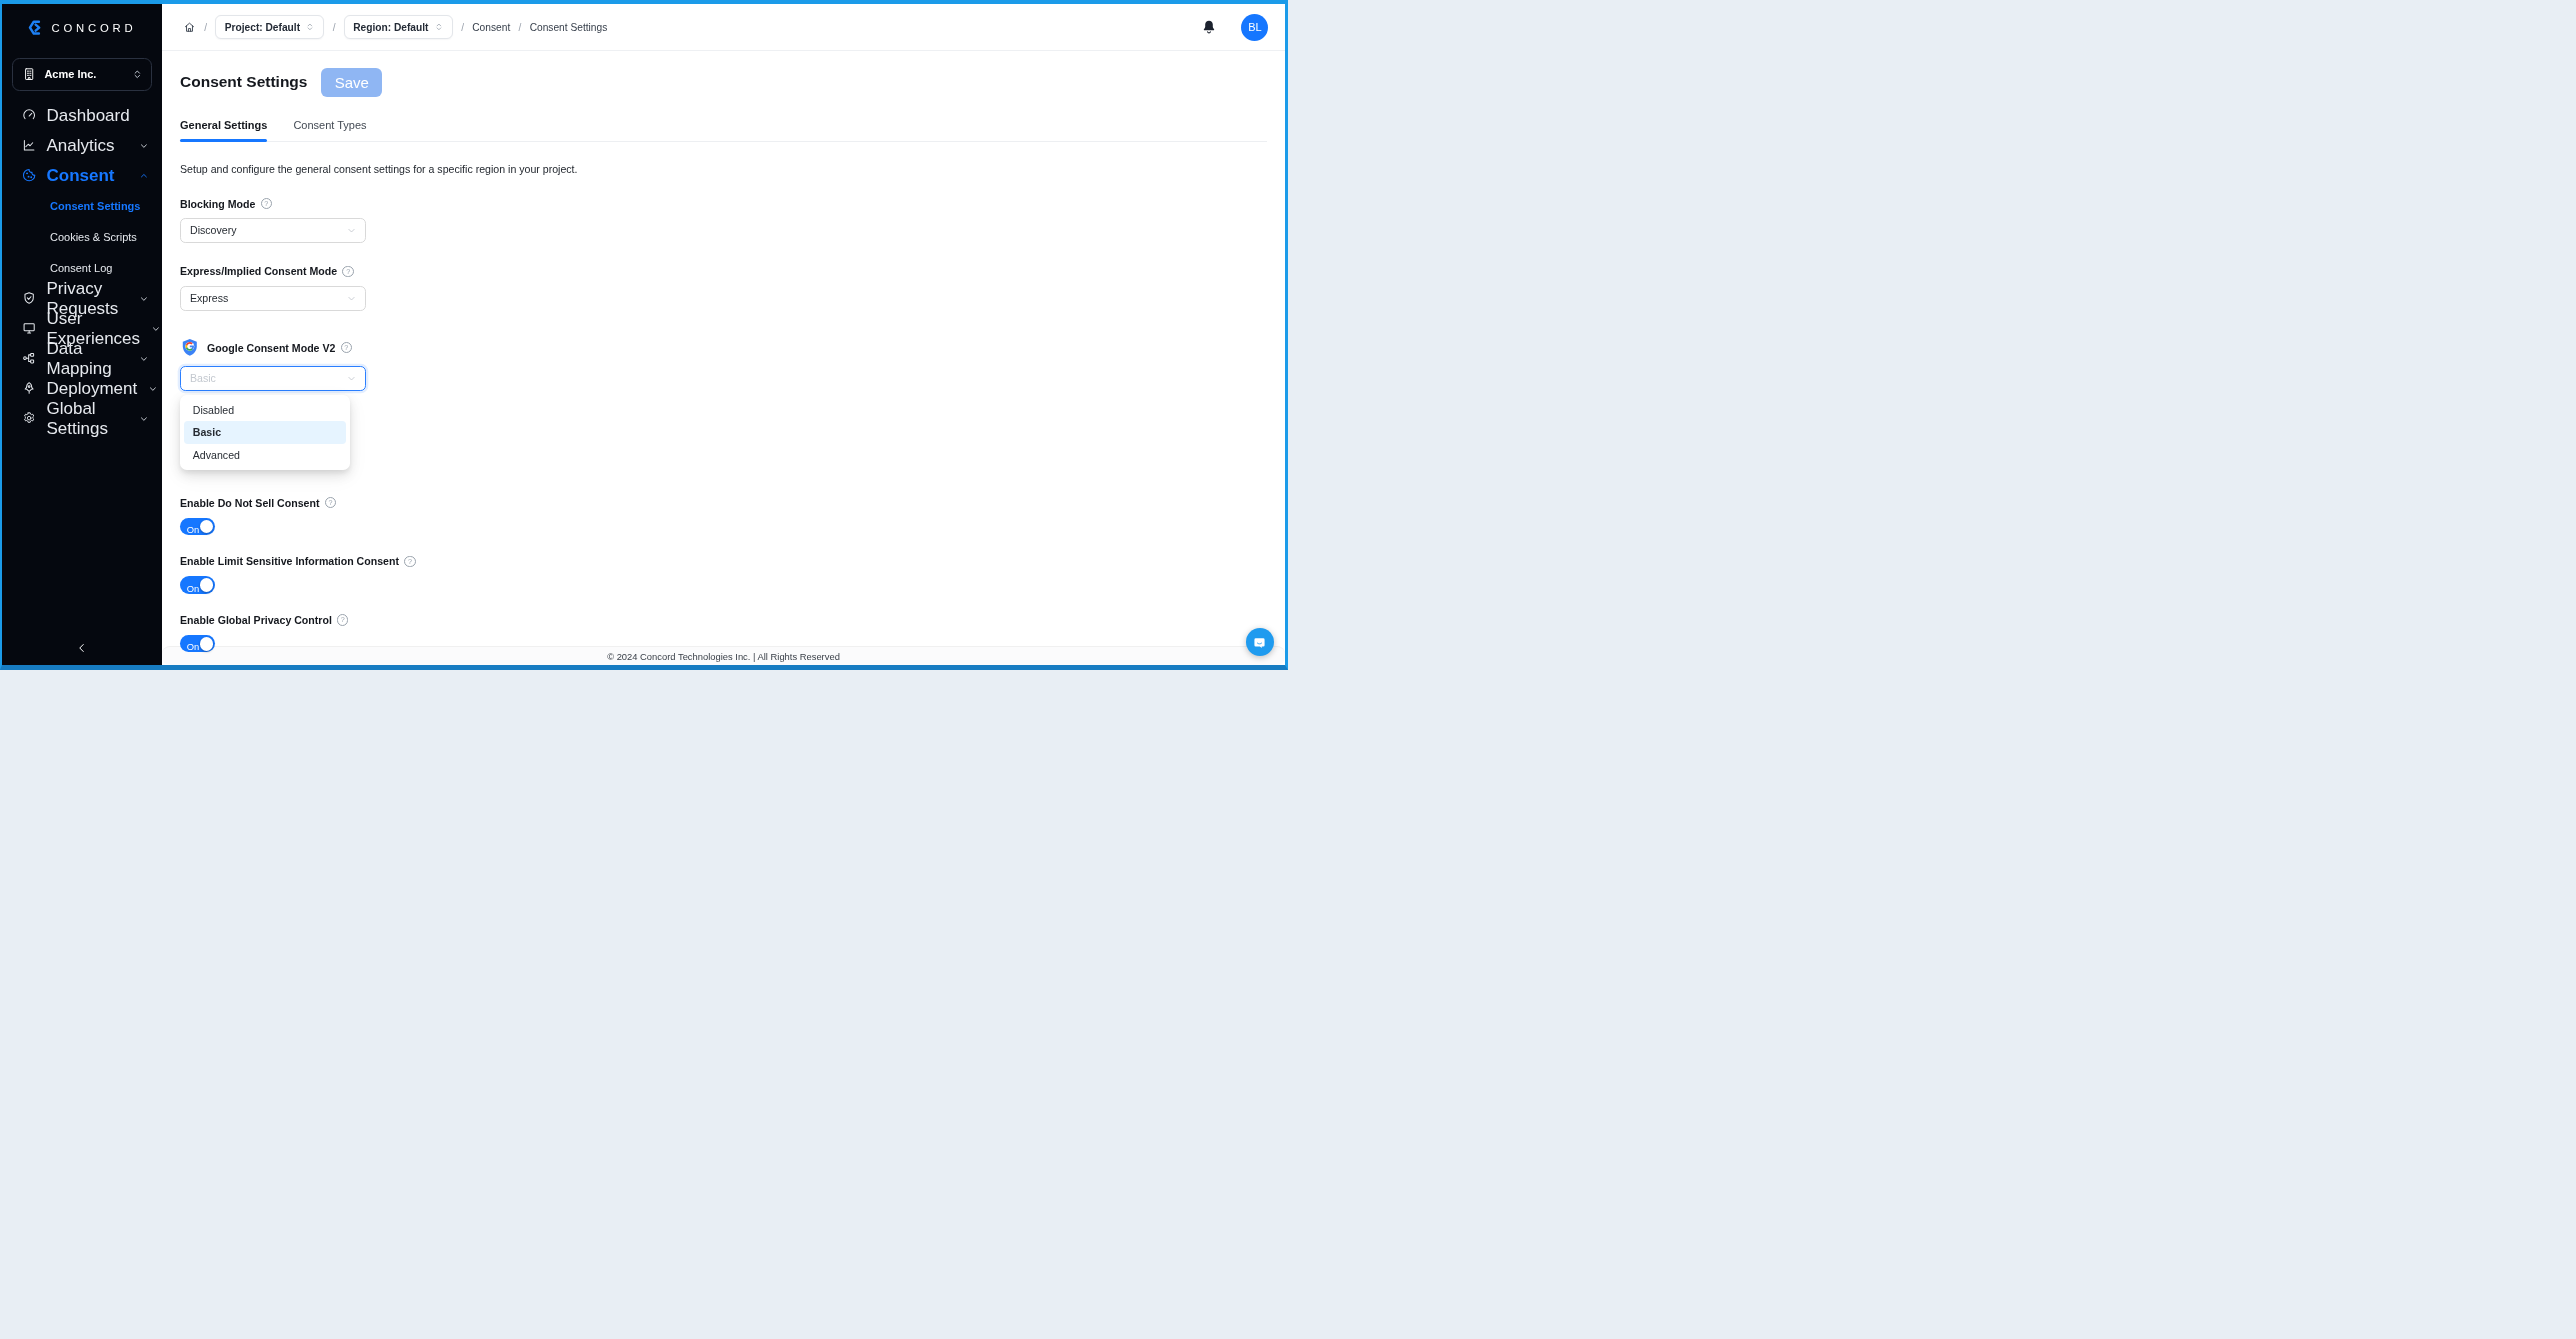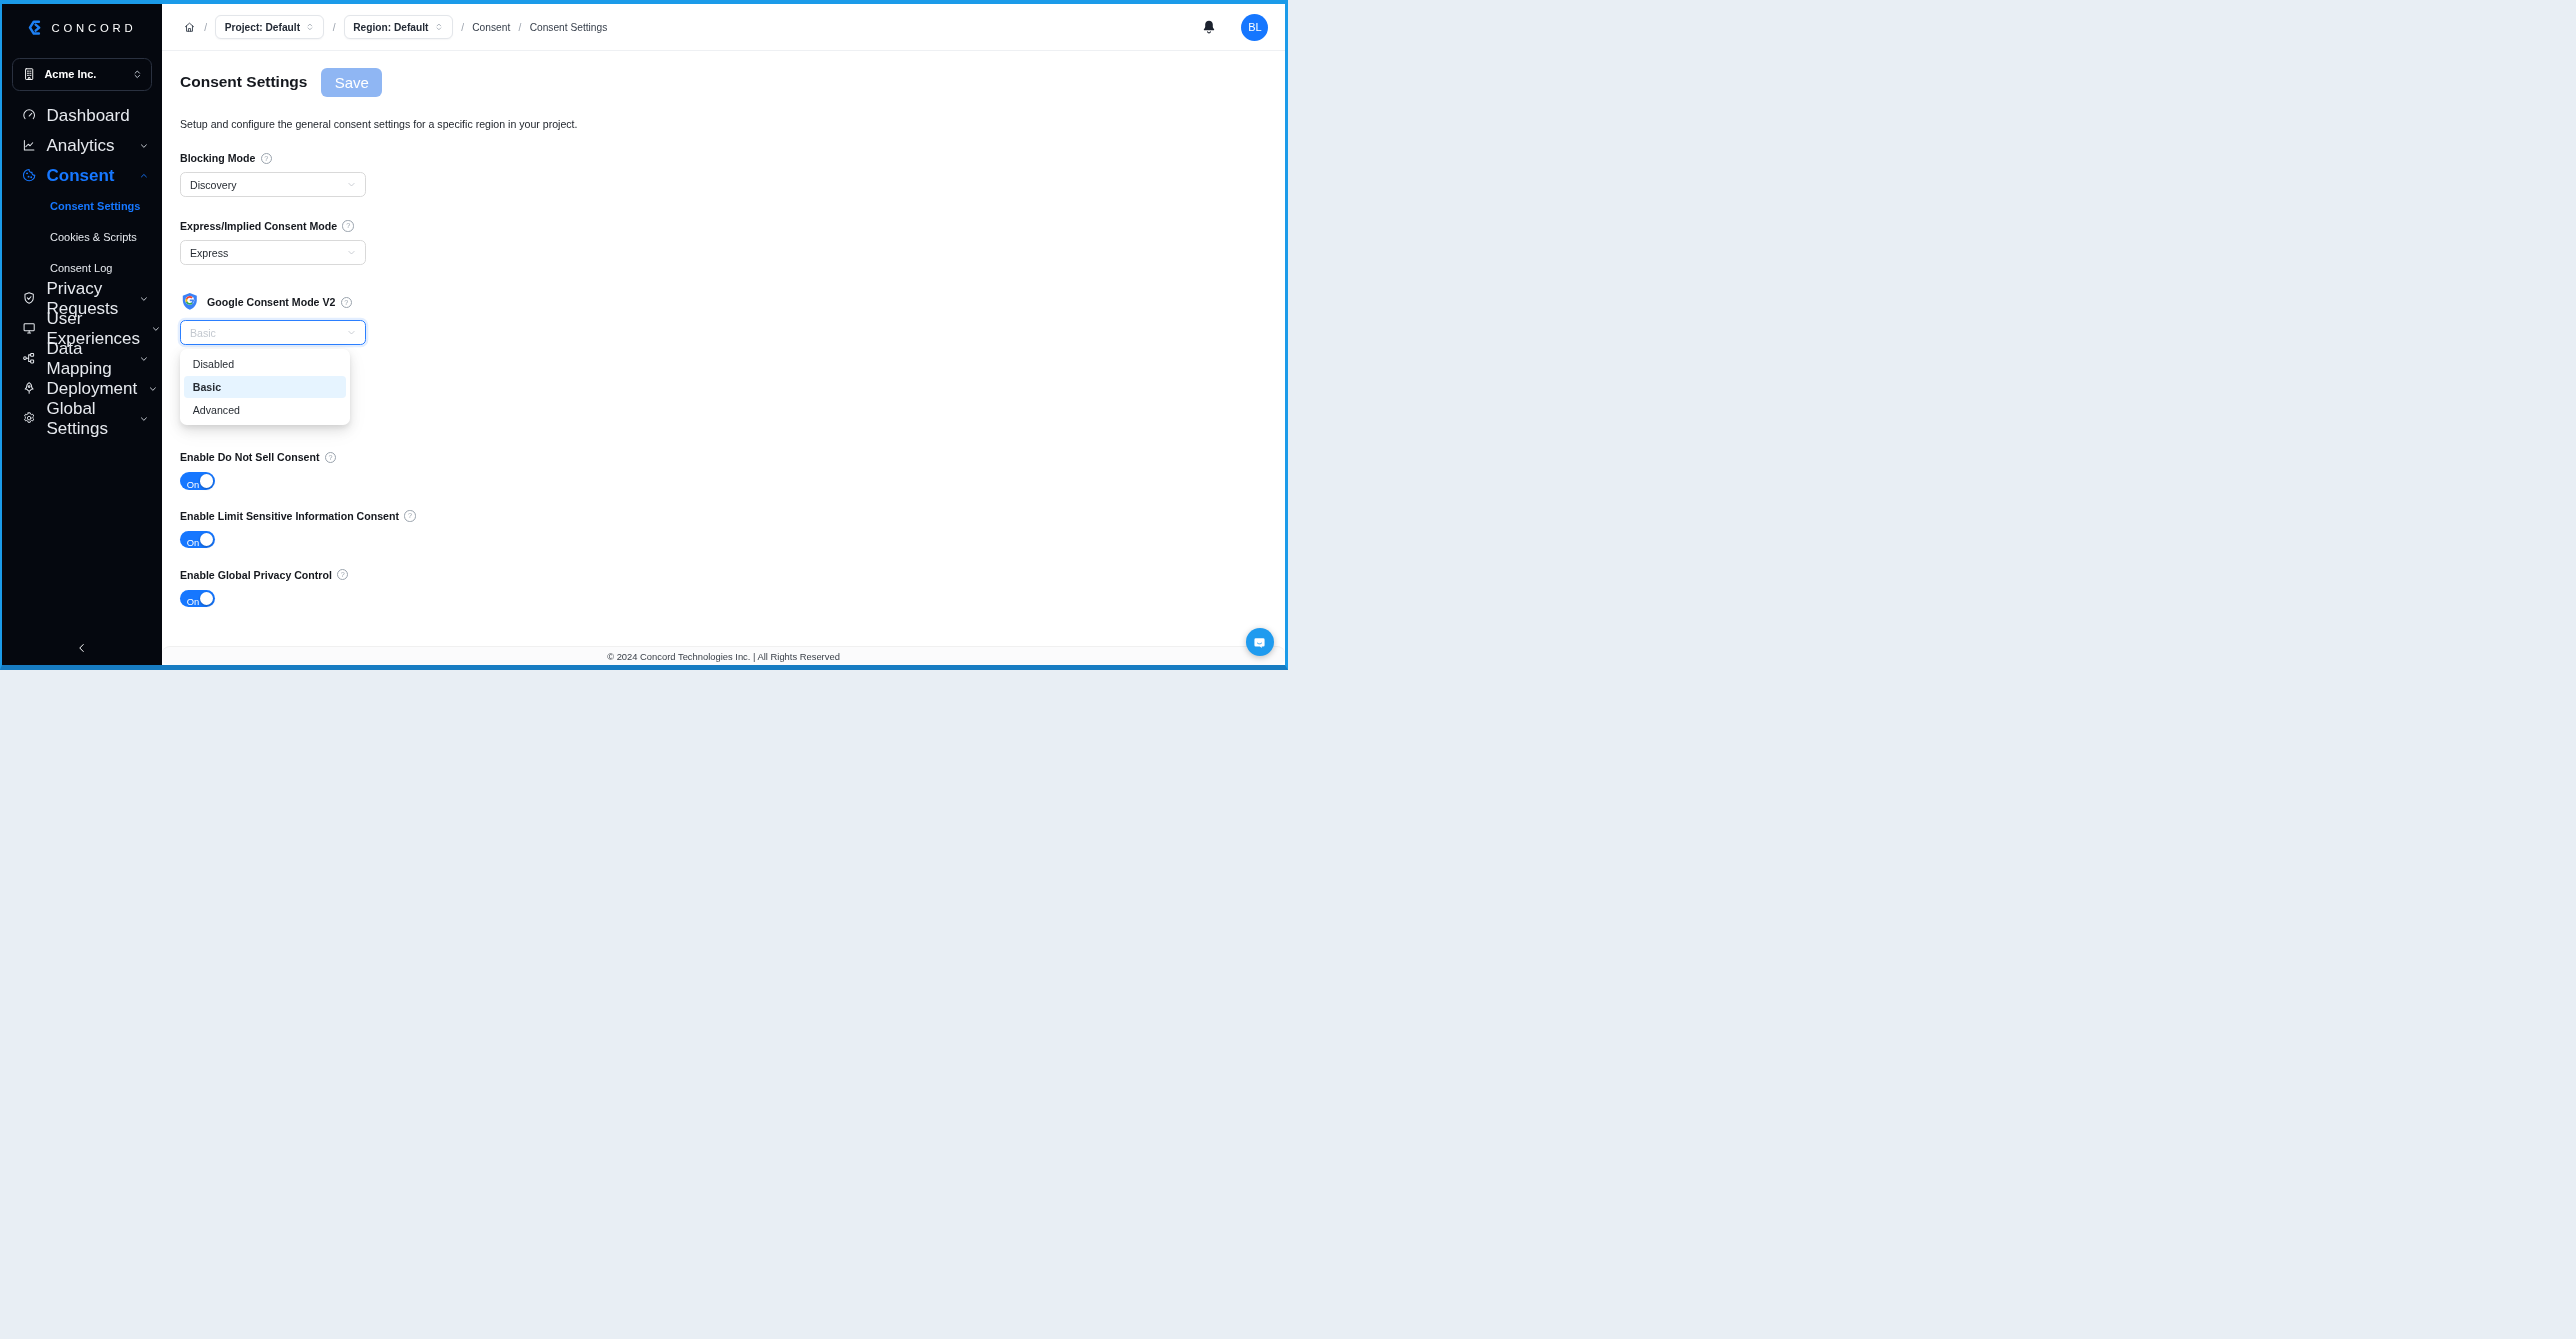--- a/index.html
+++ b/index.html
@@ -355,20 +355,24 @@
       <span class="avatar">BL</span>
     </header>
 
     <section class="content">
 
       <div class="title-row">
         <h1 class="page-title">Consent Settings</h1>
         <button class="save-btn">Save</button>
       </div>
 
+      <div class="tabs">
+        <span class="tab active">General Settings</span>
+        <span class="tab">Consent Types</span>
+      </div>
 
       <p class="desc">Setup and configure the general consent settings for a specific region in your project.</p>
 
       <div class="field-label mt30">
         <span>Blocking Mode</span>
         <span class="help">?</span>
       </div>
       <div class="select">
         <span>Discovery</span>
         <span class="chev">

